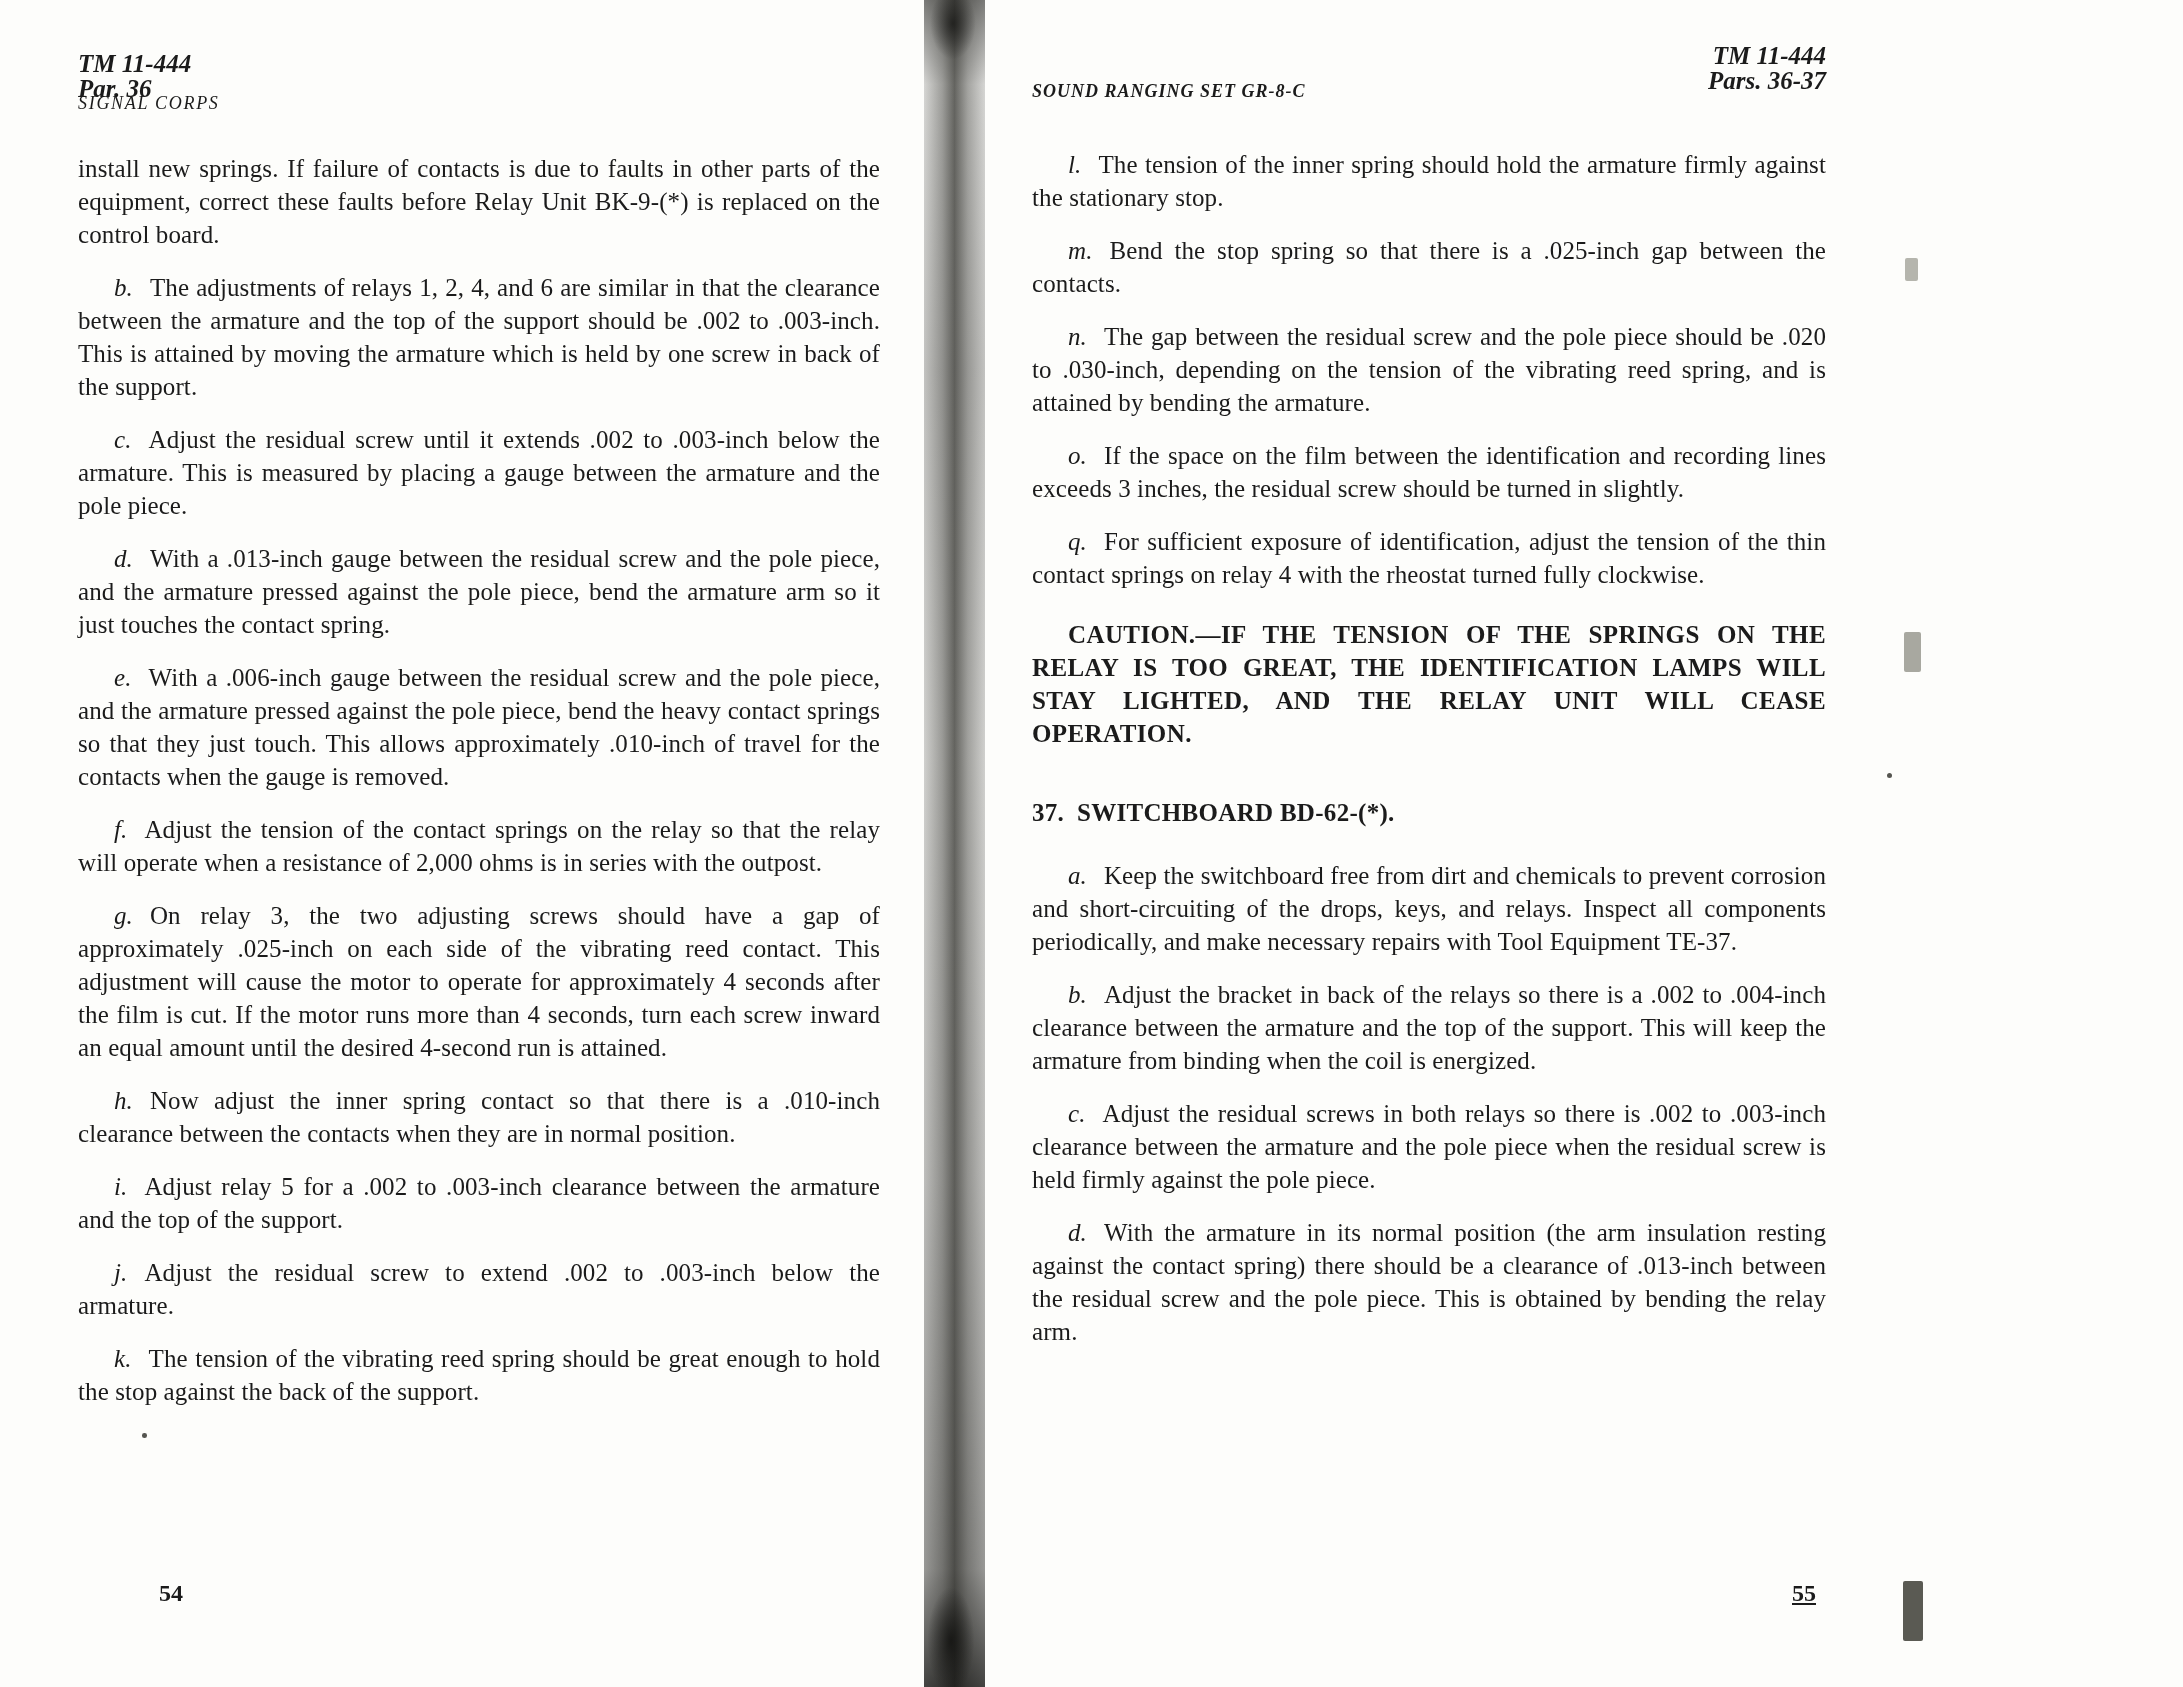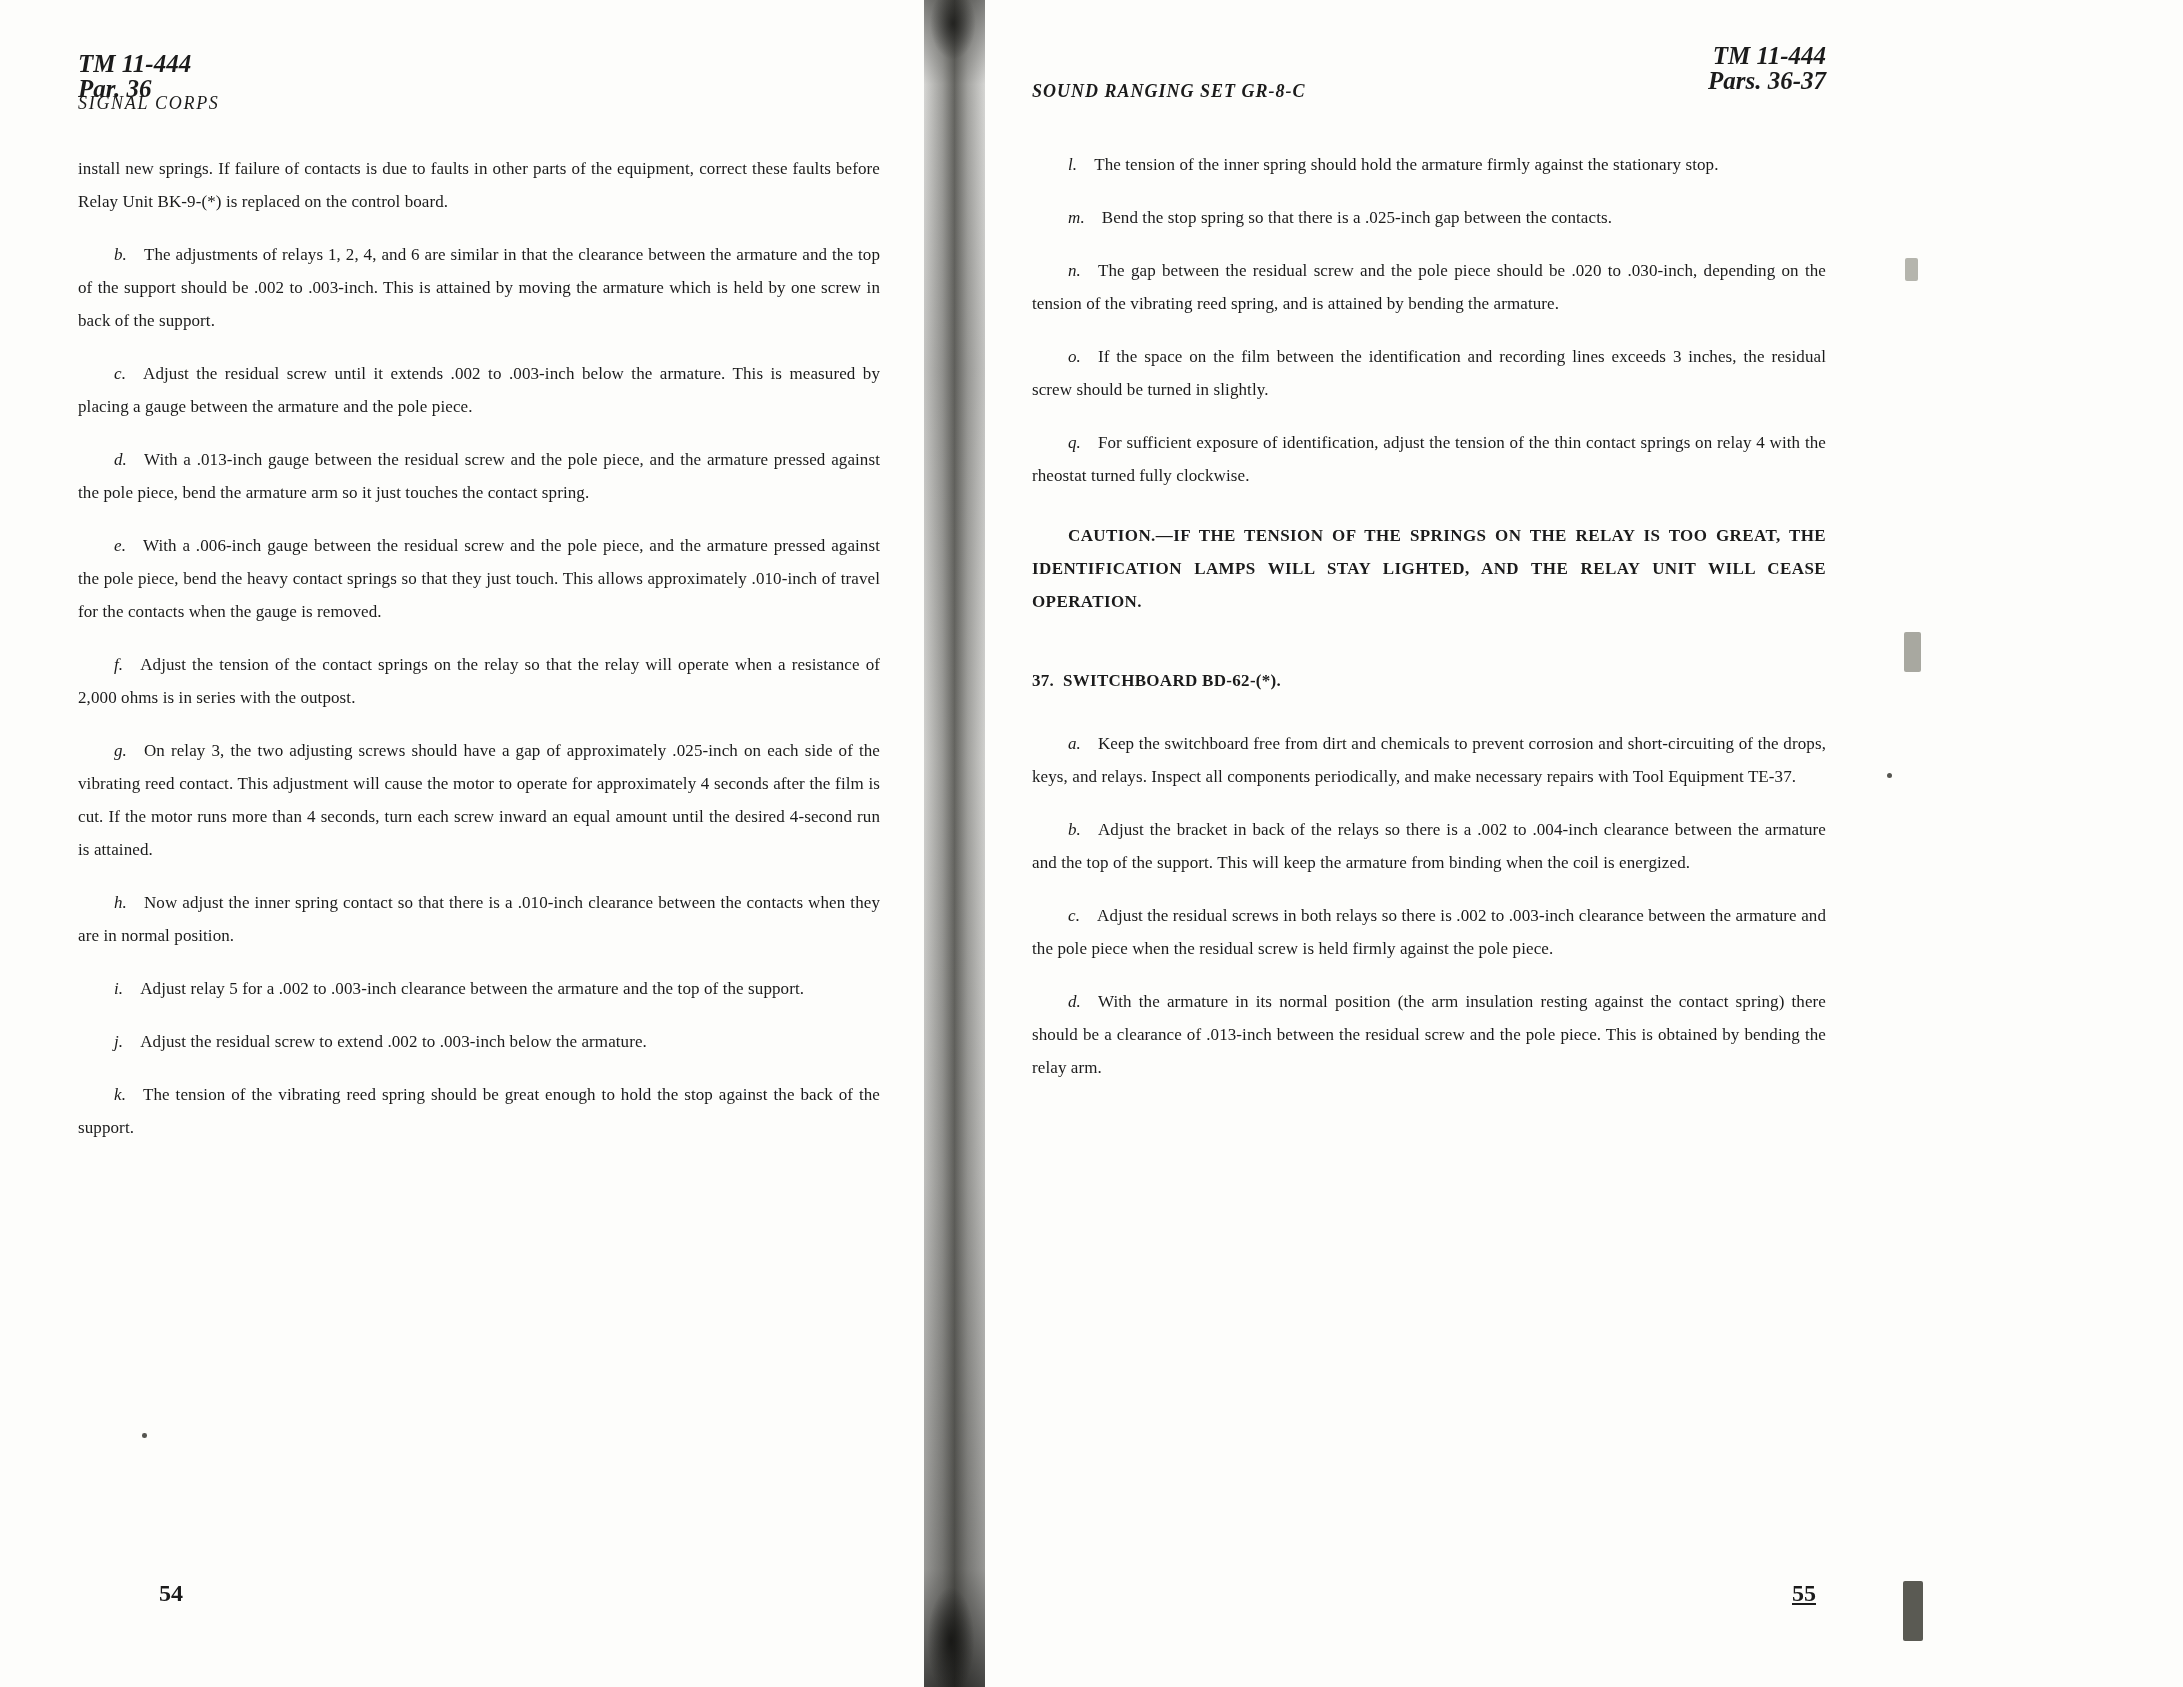--- a/index.html
+++ b/index.html
@@ -26,21 +26,21 @@
   .col-right .tm-ref { right: 0; top: 6.6px; text-align: right; }
   .running-title {
     position: absolute; left: 0; right: 0;
     font-style: italic; font-size: 18px;
   }
   .col-left  .running-title { top: 53px; letter-spacing: 1.7px; }
   .col-right .running-title { top: 45px; font-weight: bold; letter-spacing: 1px; }
 
   .pagebody {
     text-align: justify;
-    font-size: 17px;
+    font-size: 25px;
     line-height: 33px;
     letter-spacing: 0.1px;
   }
   .para { margin: 0 0 20px 0; text-indent: 36px; }
   .para.flush { text-indent: 0; }
   .plabel { font-style: italic; margin-right: 17px; }
   .caution {
     font-weight: bold;
     margin: 26.5px 0 20px 0;
     text-indent: 36px;

